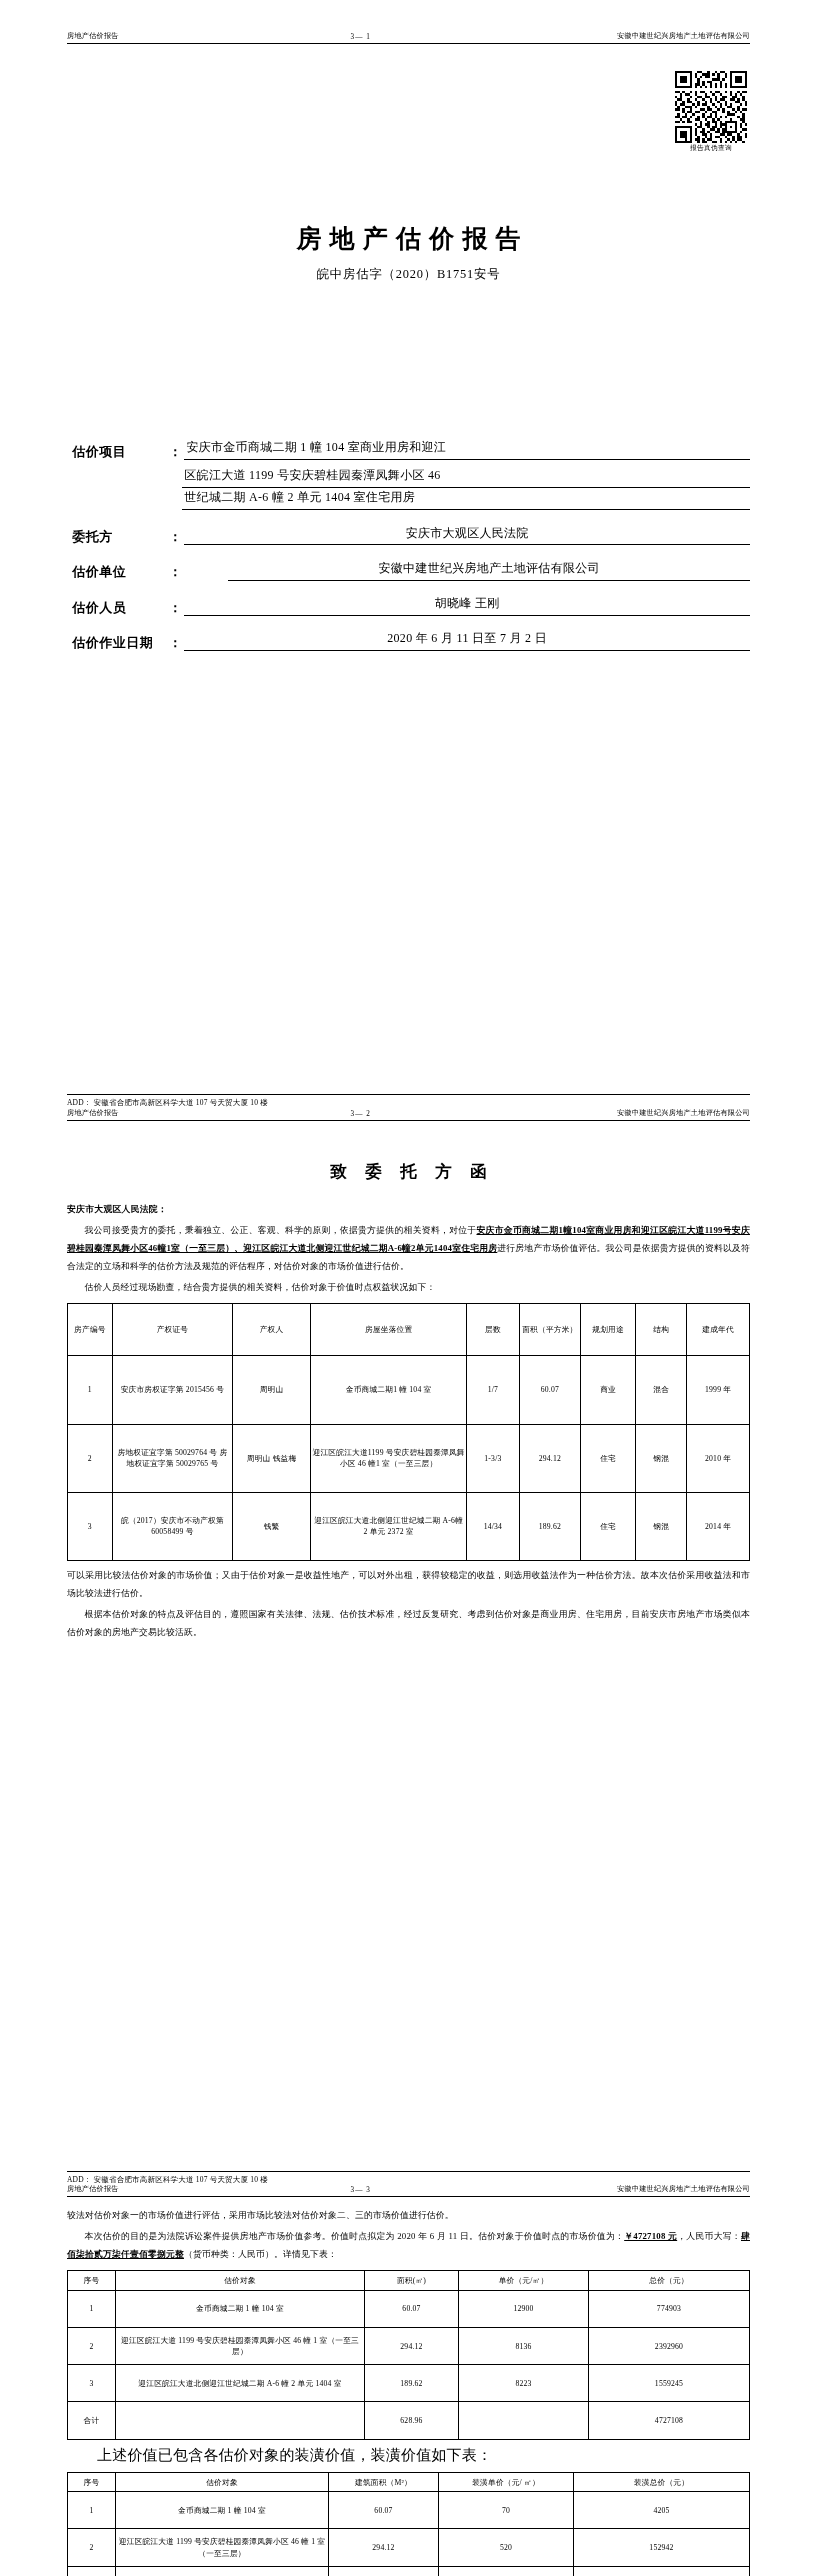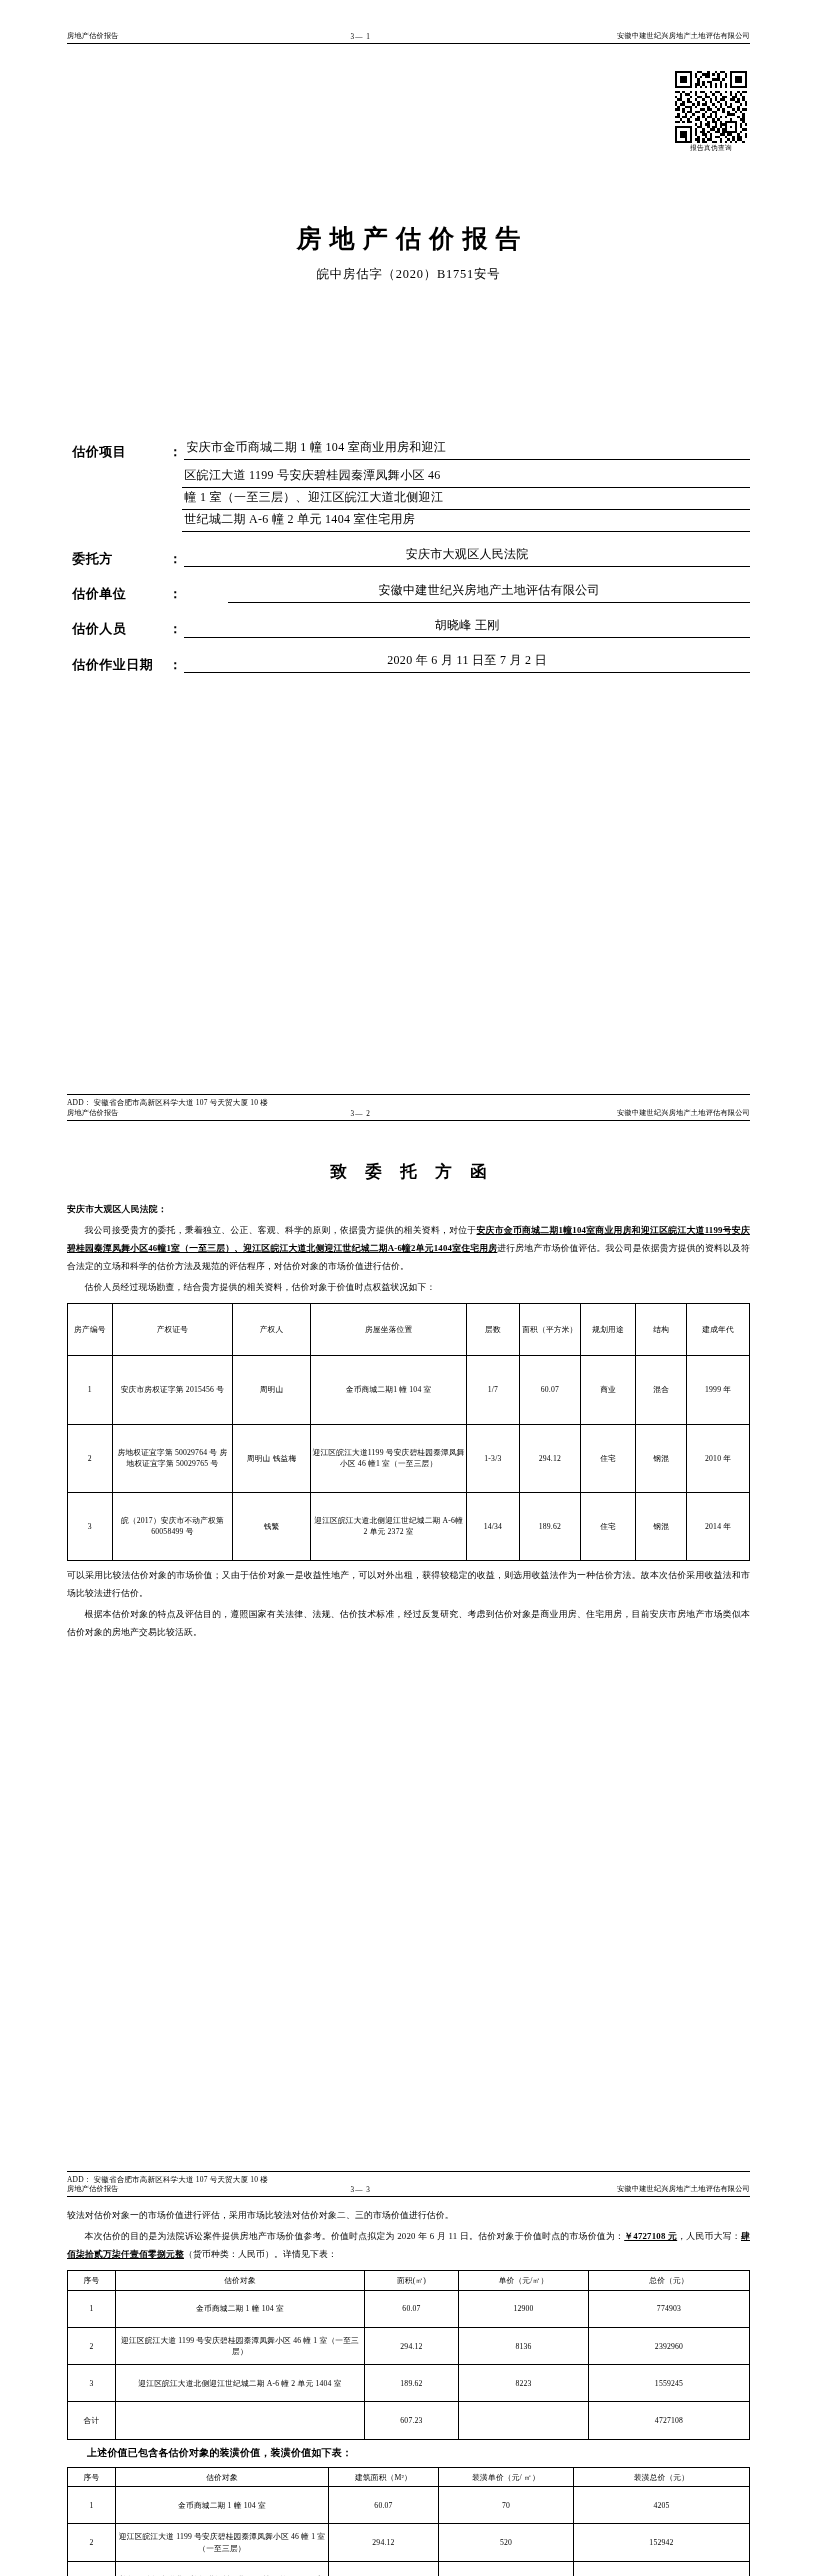--- a/index.html
+++ b/index.html
@@ -198,22 +198,22 @@
   .tbl-value th:nth-child(4), .tbl-value td:nth-child(4) { width: 126px; }
   .tbl-value tbody td { height: 29px; }
 
   .tbl-deco th:nth-child(1), .tbl-deco td:nth-child(1) { width: 44px; }
   .tbl-deco th:nth-child(2), .tbl-deco td:nth-child(2) { width: 209px; }
   .tbl-deco th:nth-child(3), .tbl-deco td:nth-child(3) { width: 106px; }
   .tbl-deco th:nth-child(4), .tbl-deco td:nth-child(4) { width: 131px; }
   .tbl-deco tbody td { height: 29px; }
 
   .lead-in {
-    font-size: 10px;
-    font-weight: bold;
+    font-size: 15px;
+    font-weight: normal;
     text-indent: 2em;
     margin: 6.2px 0 1px 0;
     letter-spacing: 0.2px;
   }
 </style>
 </head>
 <body>
 
 <div class="page-canvas">
 
@@ -454,24 +454,20 @@
     <div class="cover-form">
 
       <div class="form-row">
         <div class="form-label spread">估价项目</div>
         <div class="form-value multiline">安庆市金币商城二期 1 幢 104 室商业用房和迎江</div>
       </div>
       <div class="form-cont">
         <div class="form-spacer"></div>
         <div class="form-value multiline" style="flex:1 1 auto;">区皖江大道 1199 号安庆碧桂园秦潭凤舞小区 46</div>
       </div>
-      <div class="form-cont">
-        <div class="form-spacer"></div>
-        <div class="form-value multiline" style="flex:1 1 auto;">幢 1 室（一至三层）、迎江区皖江大道北侧迎江</div>
-      </div>
       <div class="form-cont" style="margin-bottom:13.4px;">
         <div class="form-spacer"></div>
         <div class="form-value multiline" style="flex:1 1 auto;">世纪城二期 A-6 幢 2 单元 1404 室住宅用房</div>
       </div>
 
       <div class="form-row" style="margin-bottom:13.4px;">
         <div class="form-label spread">委托方</div>
         <div class="form-value">安庆市大观区人民法院</div>
       </div>
 
@@ -620,21 +616,21 @@
         <tr>
           <td>3</td>
           <td>迎江区皖江大道北侧迎江世纪城二期 A-6 幢 2 单元 1404 室</td>
           <td>189.62</td>
           <td>8223</td>
           <td>1559245</td>
         </tr>
         <tr>
           <td>合计</td>
           <td></td>
-          <td>607.23</td>
+          <td>628.96</td>
           <td></td>
           <td>4727108</td>
         </tr>
       </tbody>
     </table>
 
     <div class="lead-in">上述价值已包含各估价对象的装潢价值，装潢价值如下表：</div>
 
     <table class="grid tbl-deco">
       <thead>

